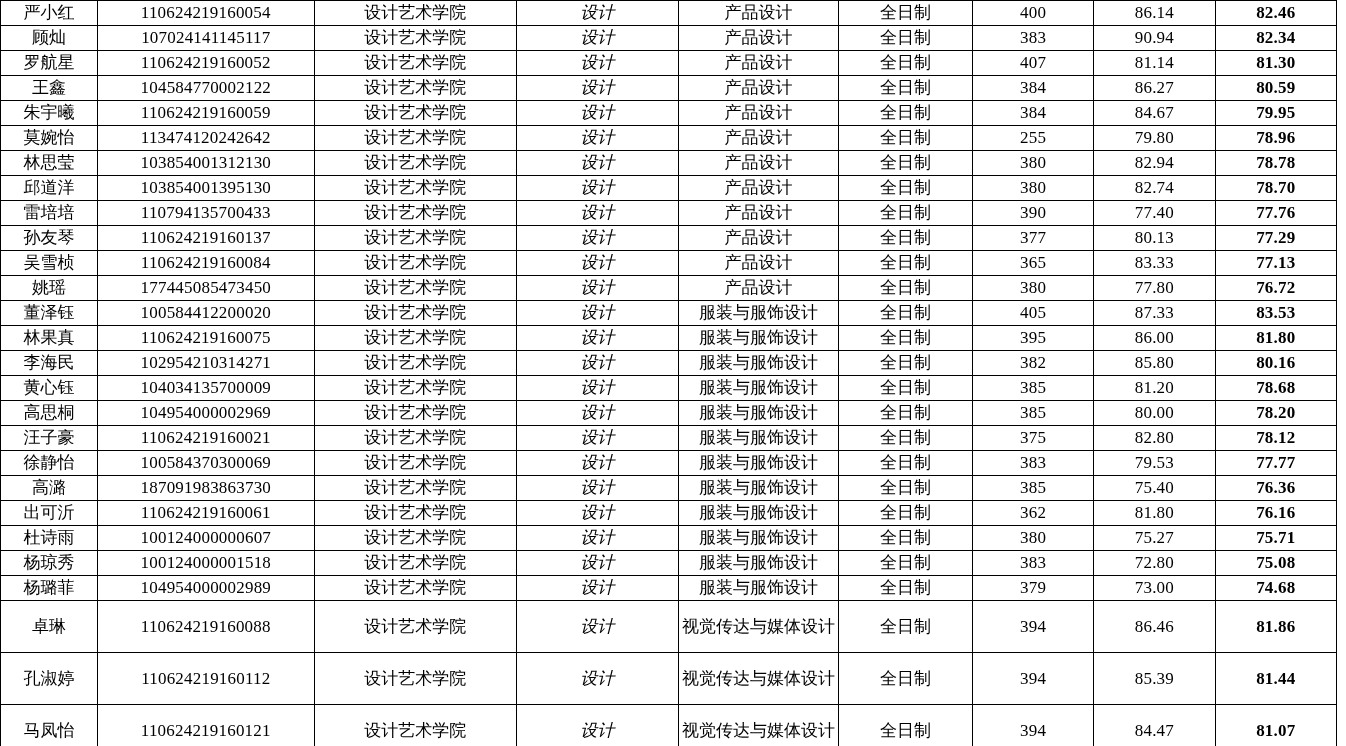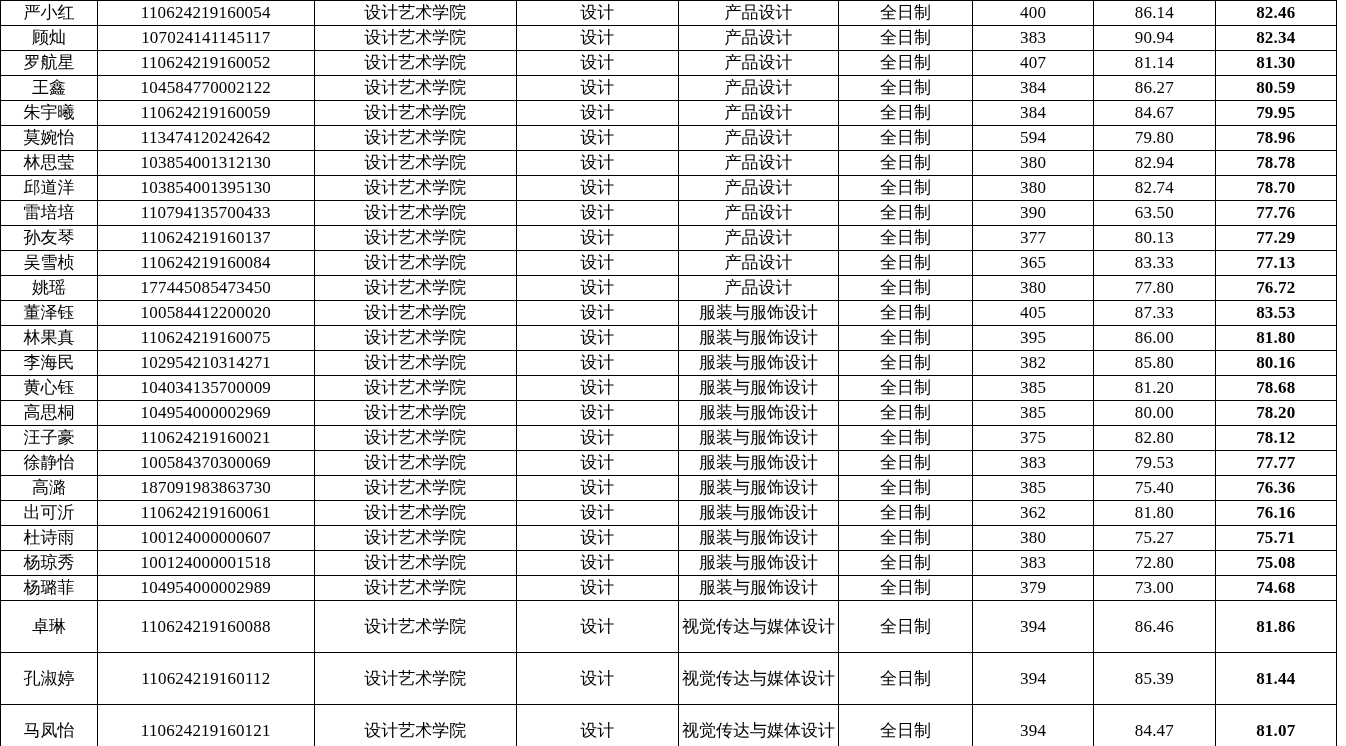--- a/index.html
+++ b/index.html
@@ -33,21 +33,21 @@
     line-height: 1.15;
     padding: 1px 2px;
     height: 25px;
     box-sizing: border-box;
     white-space: normal;
     word-break: break-all;
   }
   td.c-name      { width: 96px; }
   td.c-id        { width: 214px; }
   td.c-college   { width: 200px; }
-  td.c-major     { width: 160px; }
+  td.c-major     { width: 160px; font-style: italic; }
   td.c-direction { width: 159px; }
   td.c-type      { width: 132px; }
   td.c-total     { width: 120px; }
   td.c-score1    { width: 120px; }
   td.c-score2    { width: 120px; font-weight: bold; }
 
   td.c-id, td.c-total, td.c-score1, td.c-score2 {
     font-family: "Liberation Serif", "DejaVu Serif", serif;
     letter-spacing: 0.2px;
   }
@@ -224,21 +224,21 @@
           <td class="c-major">
             <span class="dir-wrap">设计</span>
           </td>
           <td class="c-direction">
             <span class="dir-wrap">产品设计</span>
           </td>
           <td class="c-type">
             <span class="dir-wrap">全日制</span>
           </td>
           <td class="c-total">
-            <span class="dir-wrap">594</span>
+            <span class="dir-wrap">255</span>
           </td>
           <td class="c-score1">
             <span class="dir-wrap">79.80</span>
           </td>
           <td class="c-score2">
             <span class="dir-wrap">78.96</span>
           </td>
         </tr>
         <tr>
           <td class="c-name">
@@ -314,21 +314,21 @@
           <td class="c-direction">
             <span class="dir-wrap">产品设计</span>
           </td>
           <td class="c-type">
             <span class="dir-wrap">全日制</span>
           </td>
           <td class="c-total">
             <span class="dir-wrap">390</span>
           </td>
           <td class="c-score1">
-            <span class="dir-wrap">63.50</span>
+            <span class="dir-wrap">77.40</span>
           </td>
           <td class="c-score2">
             <span class="dir-wrap">77.76</span>
           </td>
         </tr>
         <tr>
           <td class="c-name">
             <span class="dir-wrap">孙友琴</span>
           </td>
           <td class="c-id">

